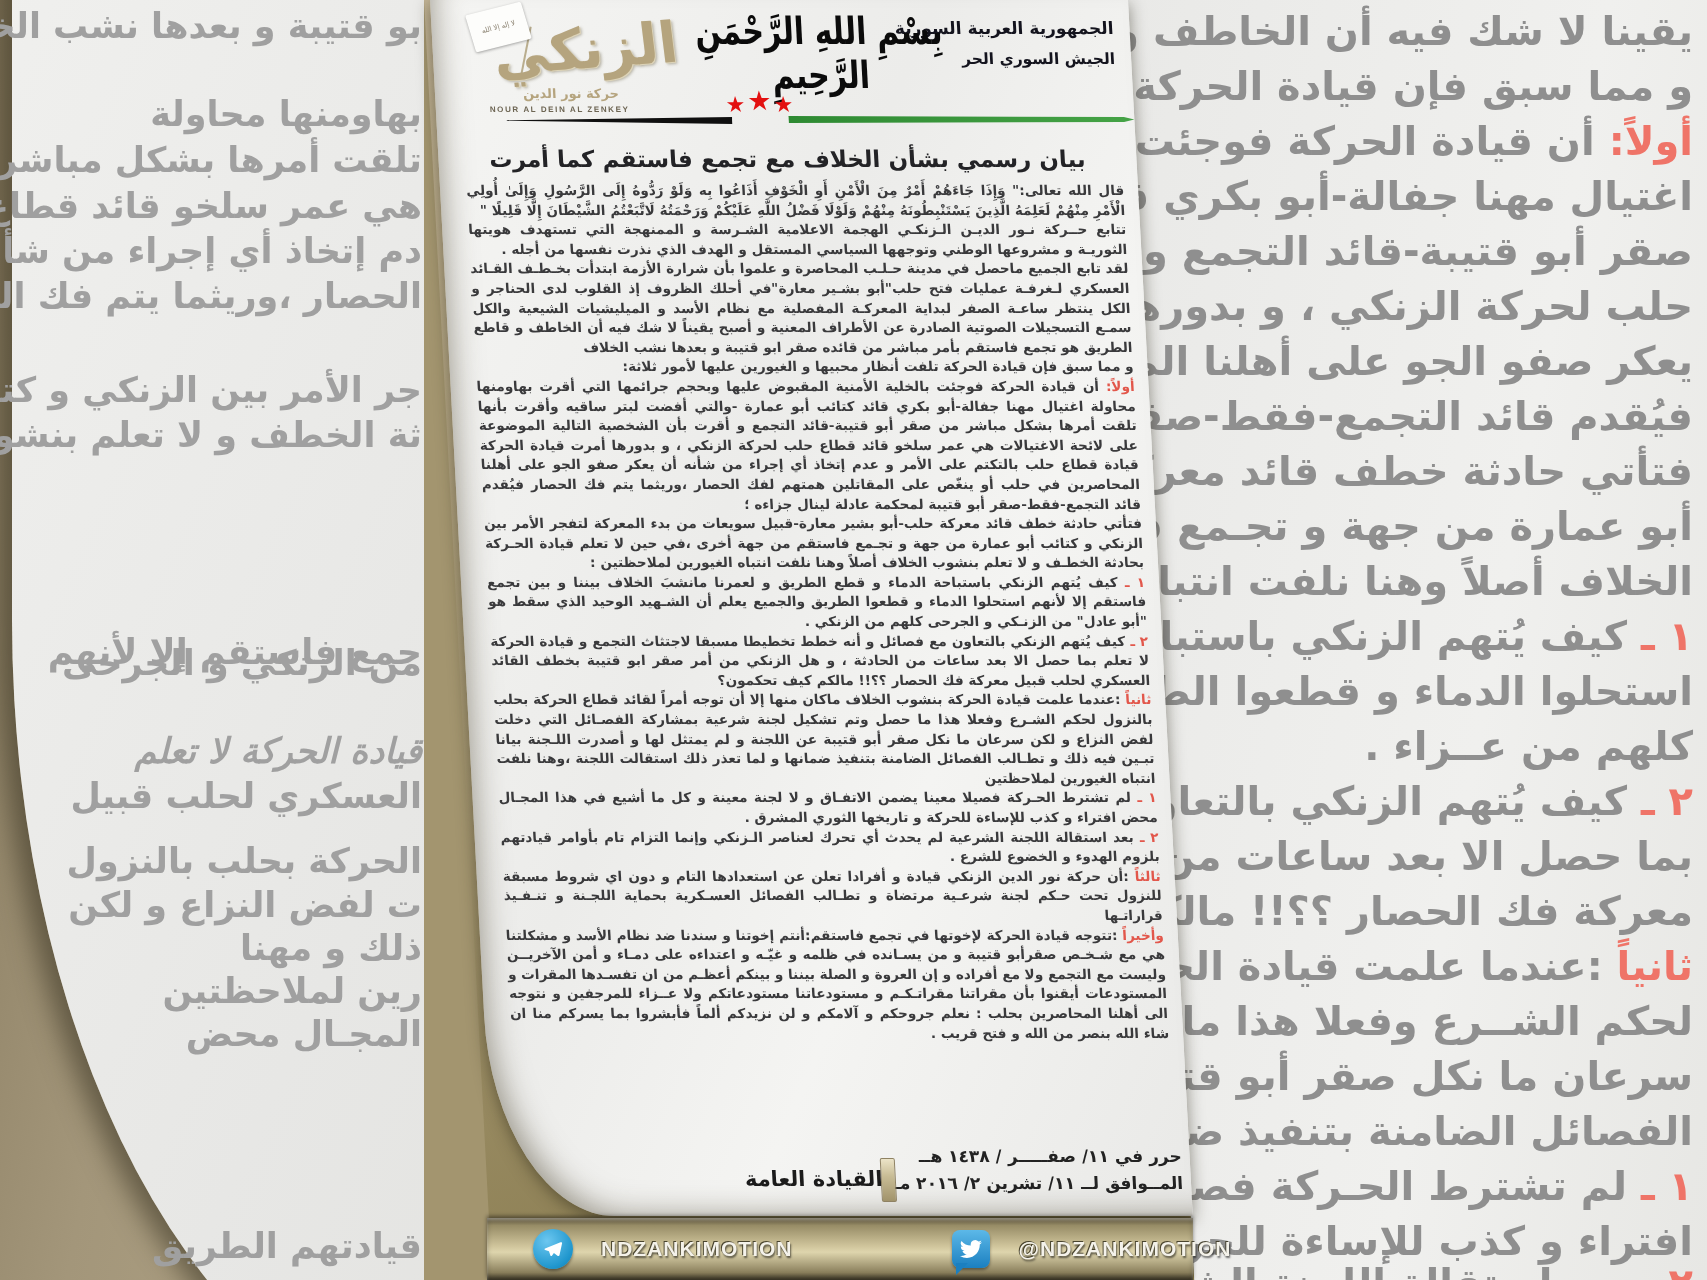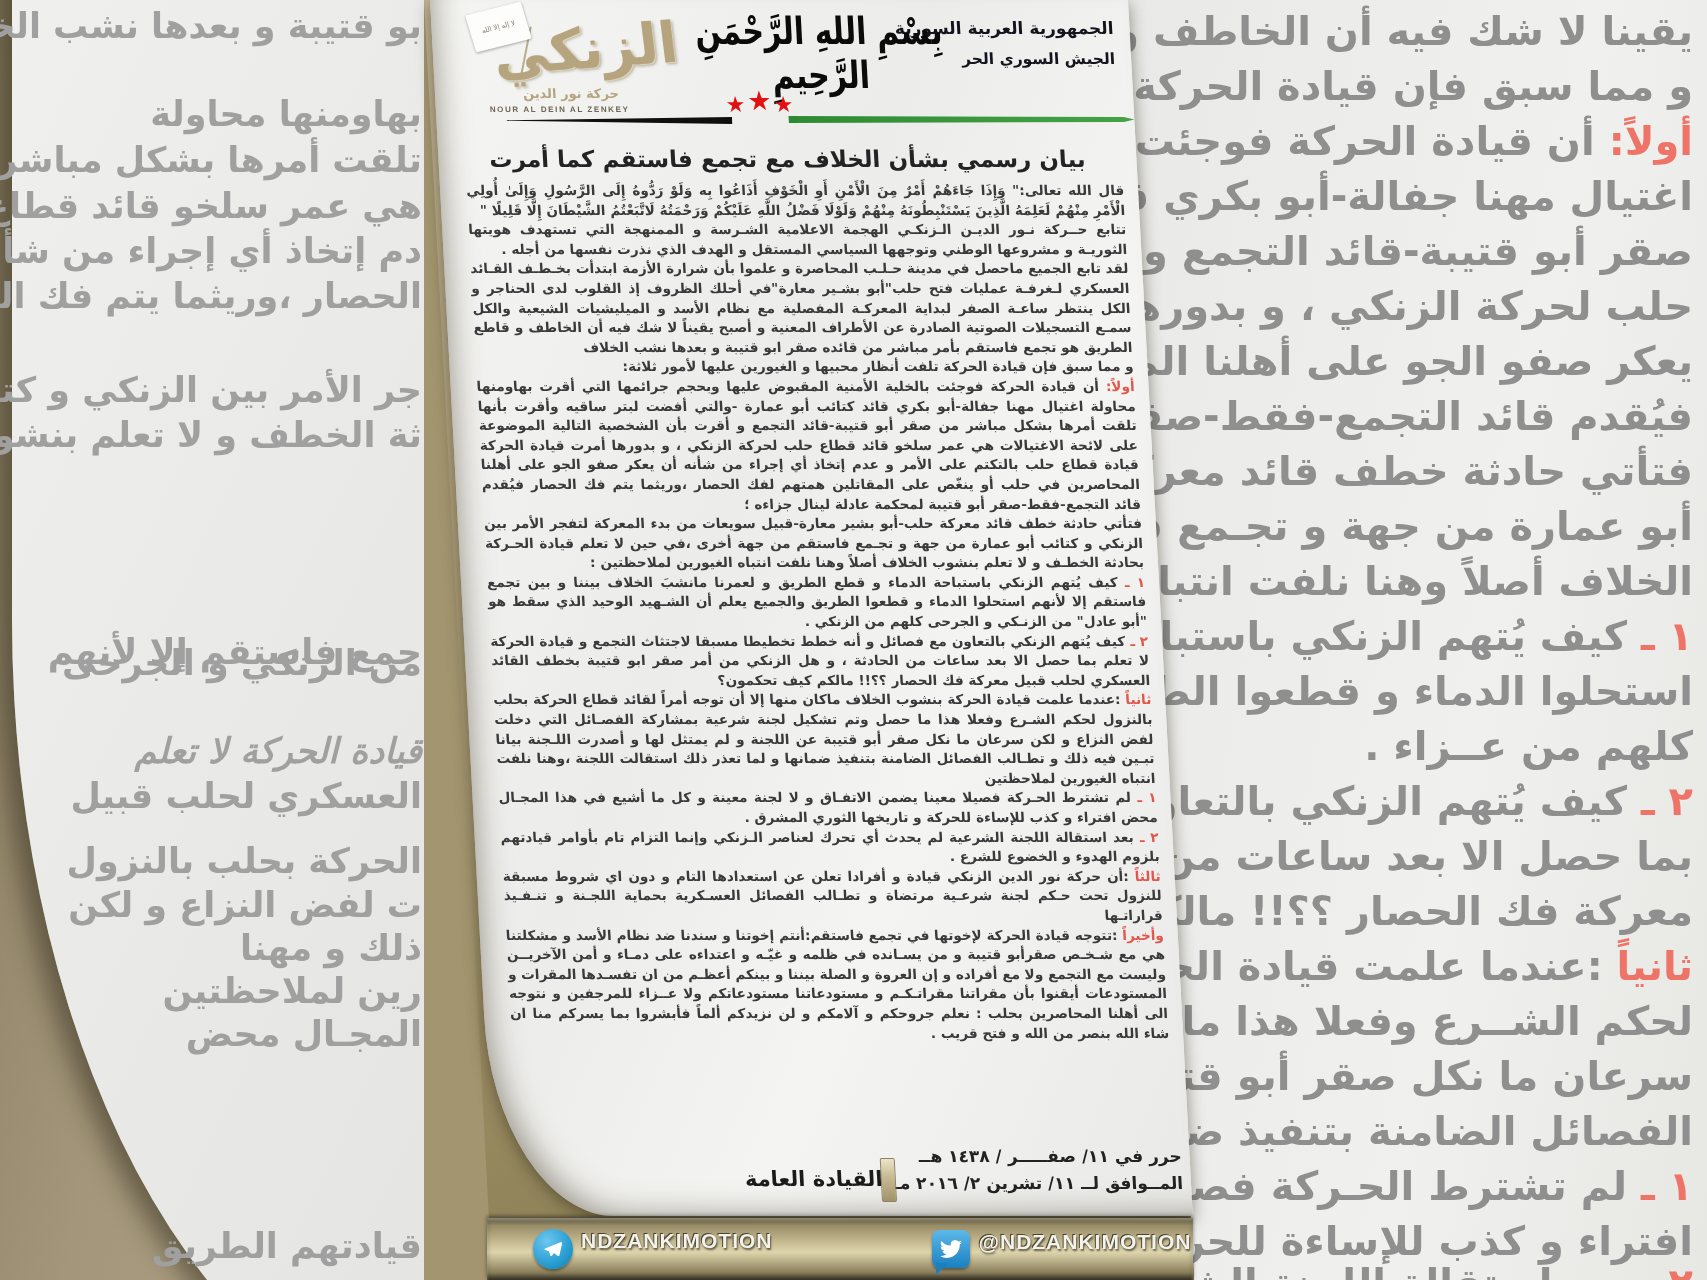--- a/index.html
+++ b/index.html
@@ -75,21 +75,21 @@
     font-size:17px;font-weight:bold;color:#222;line-height:27px;}
   .sig{position:absolute;top:1167px;left:252px;font-size:21px;font-weight:bold;color:#1b1b1b;}
   .col-icon{position:absolute;width:13px;height:42px;border:1px solid #8f8263;border-radius:2px;
     background:linear-gradient(180deg,#ece4c8,#c9bd96 40%,#a1936b);}
 
   
   .social-bar{position:absolute;left:487px;top:1218px;width:706px;height:62px;z-index:4;
     background:linear-gradient(180deg,#564e38 0%,#978c66 12%,#cfc49b 45%,#ded5ad 55%,#8a7f5c 88%,#4a432f 100%);
     box-shadow:inset 0 2px 3px rgba(255,255,255,.35), inset 0 -3px 5px rgba(0,0,0,.35), 0 -2px 4px rgba(0,0,0,.45);
     display:flex;align-items:center;}
-  .sb-item{display:flex;align-items:flex-start;gap:8px;}
+  .sb-item{display:flex;align-items:center;gap:28px;}
   .sb-tg{margin-left:46px;}
   .sb-tw{margin-left:160px;}
   .sb-label{font-size:21px;font-weight:bold;color:#f4f2ea;letter-spacing:1px;
     font-family:"Liberation Sans",sans-serif;
     text-shadow:-1px -1px 0 rgba(60,55,35,.9),1px 2px 2px rgba(0,0,0,.55);}
   .tg-icon{width:40px;height:40px;border-radius:50%;
     background:radial-gradient(circle at 35% 30%,#6cc7f0,#1f96cd 70%,#0f7aae);
     box-shadow:0 2px 3px rgba(0,0,0,.4);display:flex;align-items:center;justify-content:center;}
   .tw-icon{width:38px;height:38px;border-radius:8px;position:relative;
     background:linear-gradient(180deg,#5cb8e8,#1b7fc0);

